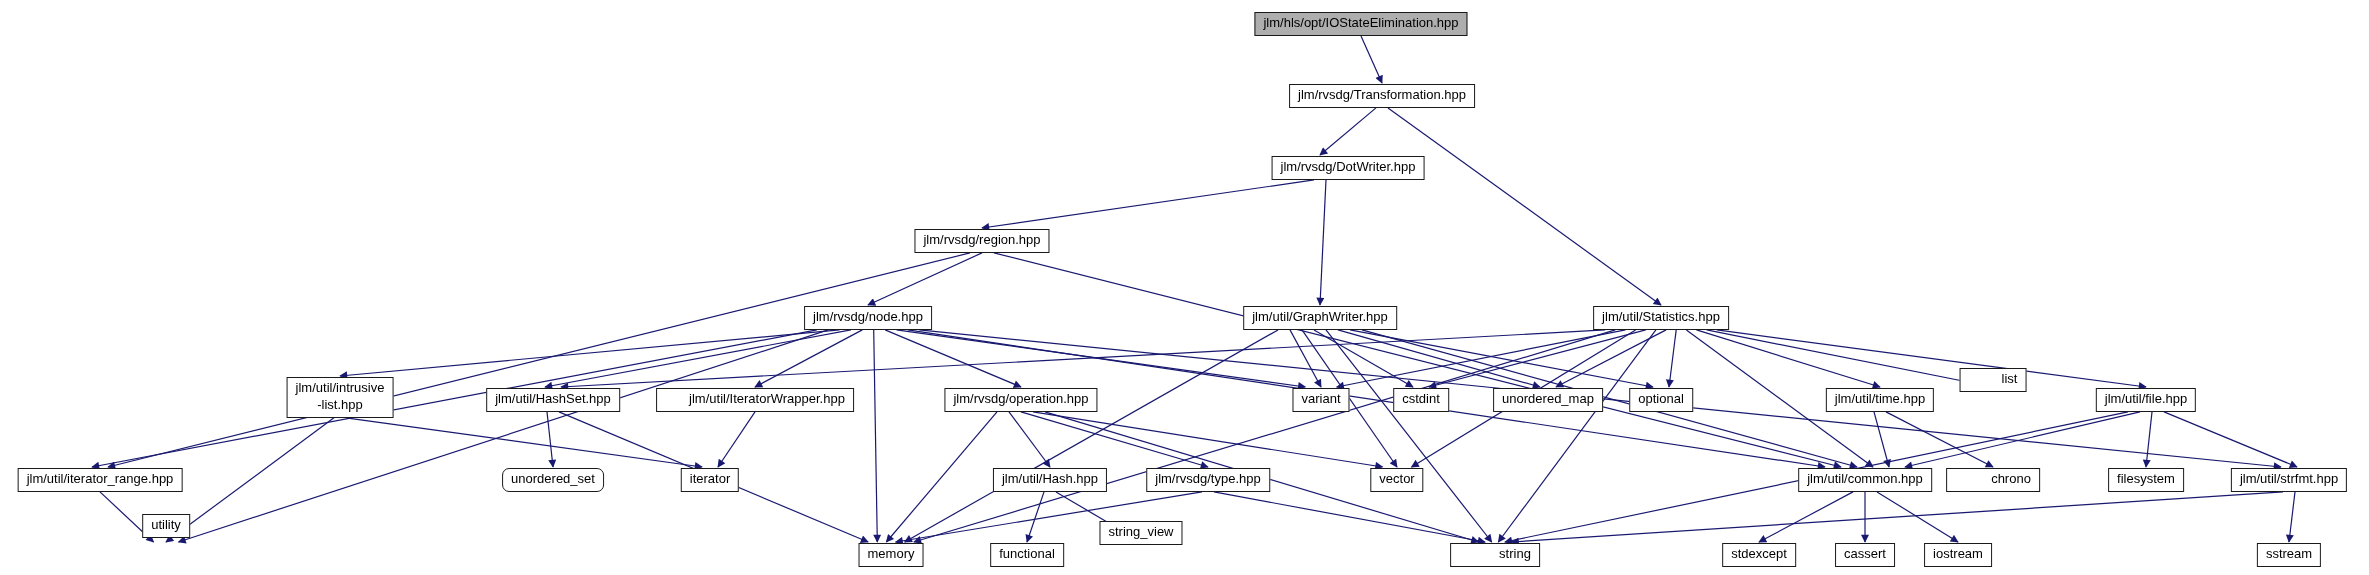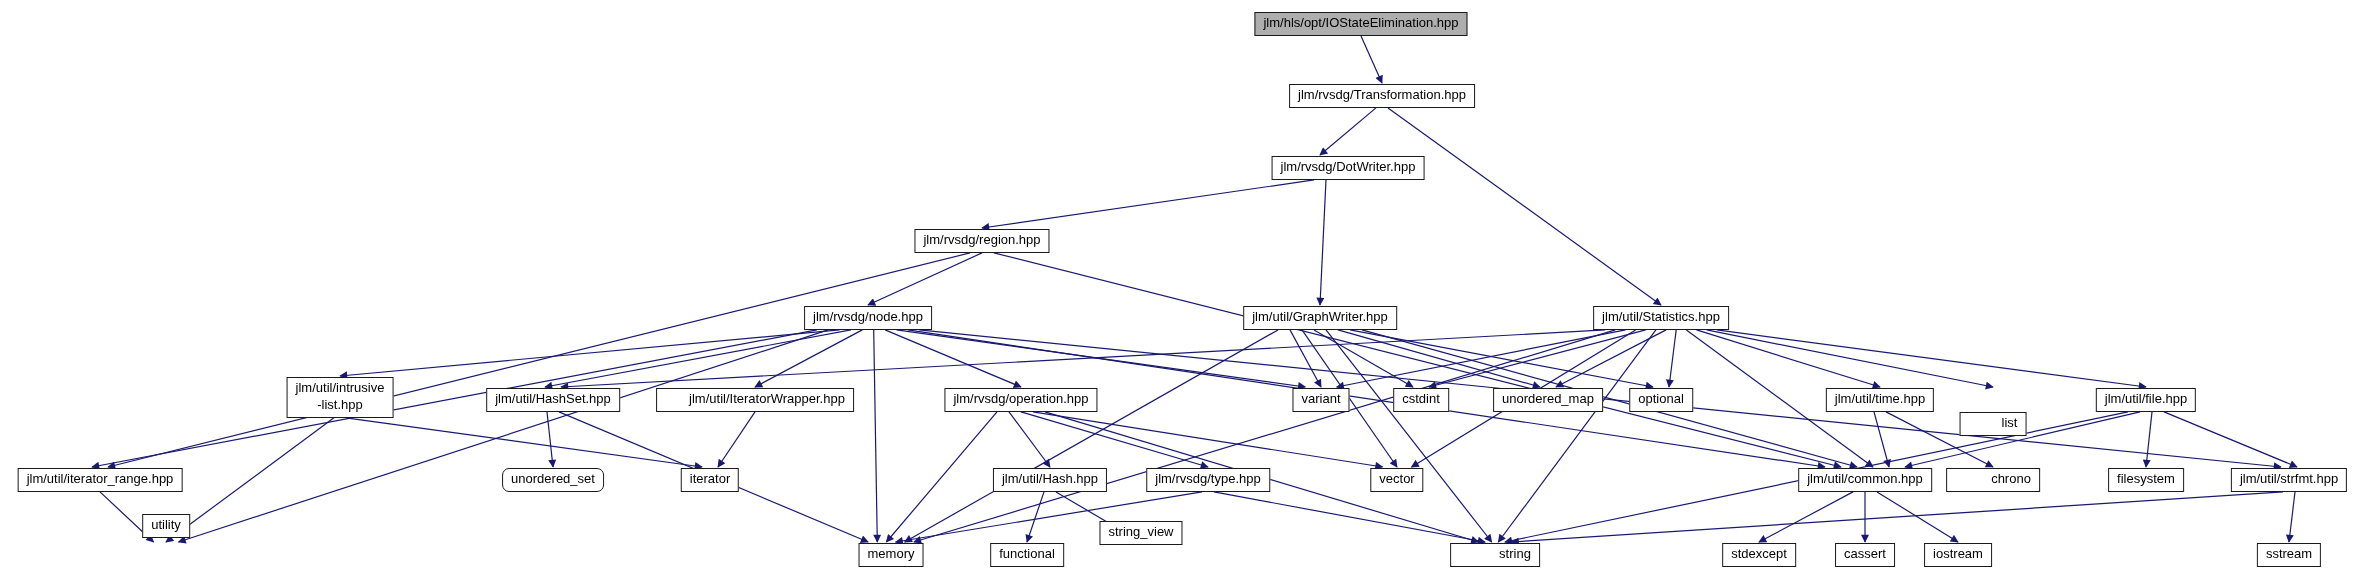--- a/index.html
+++ b/index.html
@@ -118,21 +118,21 @@
       <div class="node" style="left: 340px; top: 377px;">jlm/util/intrusive
 -list.hpp</div>
       <div class="node" style="left: 553px; top: 388px;">jlm/util/HashSet.hpp</div>
       <div class="node" style="left: 755px; top: 388px; padding-left: 32px;">jlm/util/IteratorWrapper.hpp</div>
       <div class="node" style="left: 1021px; top: 388px;">jlm/rvsdg/operation.hpp</div>
       <div class="node" style="left: 1321px; top: 388px;">variant</div>
       <div class="node" style="left: 1421px; top: 388px;">cstdint</div>
       <div class="node" style="left: 1548px; top: 388px;">unordered_map</div>
       <div class="node" style="left: 1661px; top: 388px;">optional</div>
       <div class="node" style="left: 1880px; top: 388px;">jlm/util/time.hpp</div>
-      <div class="node" style="left: 1993px; top: 412px; padding-left: 41px;">list</div>
+      <div class="node" style="left: 1993px; top: 368px; padding-left: 41px;">list</div>
       <div class="node" style="left: 2146px; top: 388px;">jlm/util/file.hpp</div>
       <div class="node" style="left: 100px; top: 468px;">jlm/util/iterator_range.hpp</div>
       <div class="node" style="left: 553px; top: 468px; border-radius: 7px;">unordered_set</div>
       <div class="node" style="left: 710px; top: 468px;">iterator</div>
       <div class="node" style="left: 1050px; top: 468px;">jlm/util/Hash.hpp</div>
       <div class="node" style="left: 1208px; top: 468px;">jlm/rvsdg/type.hpp</div>
       <div class="node" style="left: 1397px; top: 468px;">vector</div>
       <div class="node" style="left: 1865px; top: 468px;">jlm/util/common.hpp</div>
       <div class="node" style="left: 1993px; top: 468px; padding-left: 44px;">chrono</div>
       <div class="node" style="left: 2146px; top: 468px;">filesystem</div>

